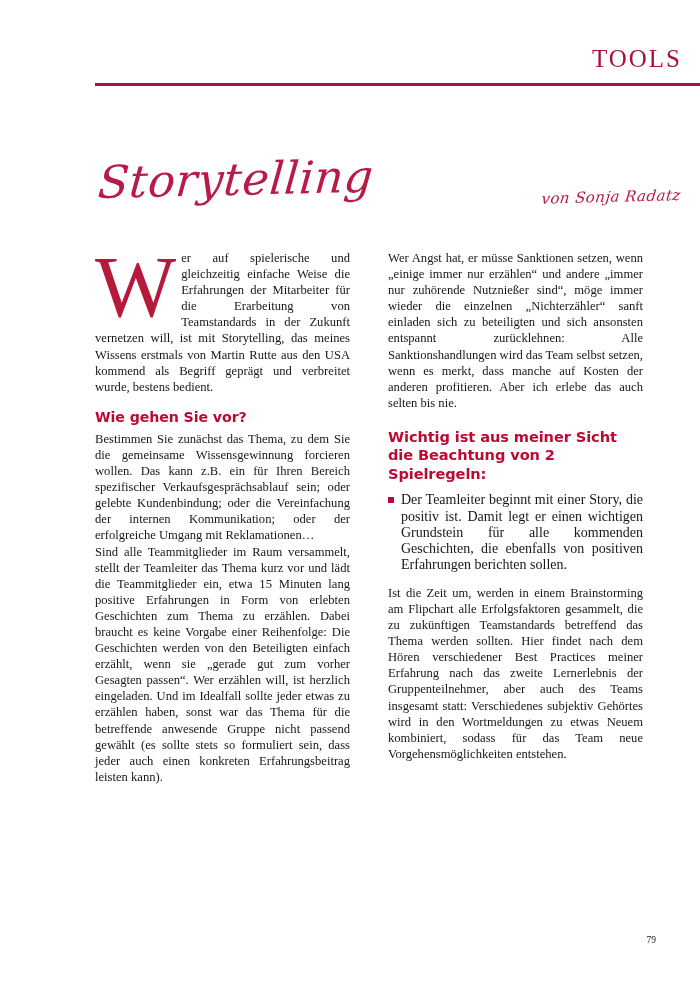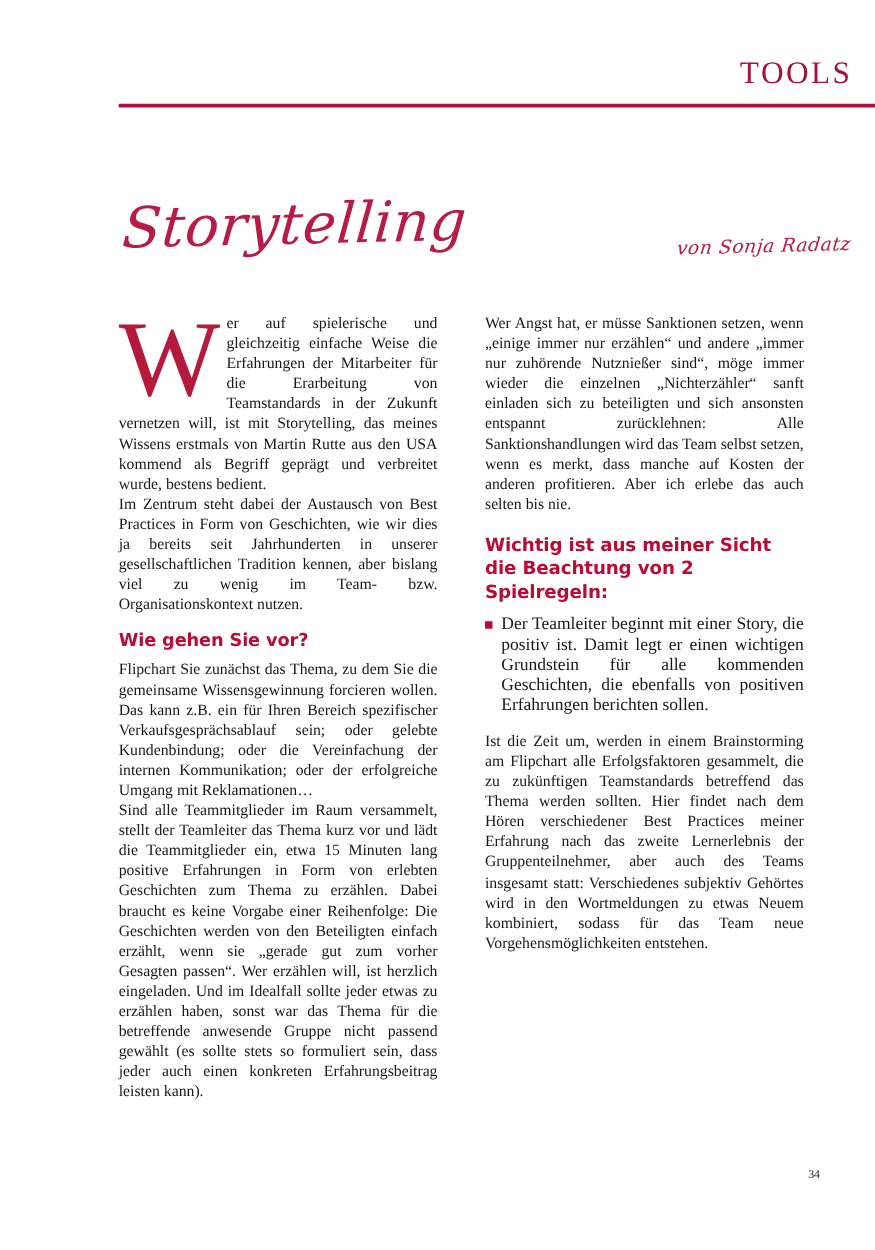--- a/index.html
+++ b/index.html
@@ -192,25 +192,24 @@
   </div>
 
   <div class="columns">
 
     <div class="column col-body">
 
       <p>
         <span class="dropcap">W</span><span>er auf spielerische und gleichzeitig einfache Weise die Erfahrungen der Mitarbeiter für die Erarbeitung von Teamstandards in der Zukunft vernetzen will, ist mit Storytelling, das meines Wissens erstmals von Martin Rutte aus den USA kommend als Begriff geprägt und verbreitet wurde, bestens bedient.</span>
       </p>
 
-      <p>Im Zentrum steht dabei der Austausch von Best Practices in Form von Geschichten, wie wir dies ja bereits seit Jahrhunderten in unserer gesellschaftlichen Tradition kennen, aber bislang viel zu wenig im Team- bzw. Organisationskontext nutzen.</p>
 
       <div class="red-heading">Wie gehen Sie vor?</div>
 
-      <p>Flipchart Sie zunächst das Thema, zu dem Sie die gemeinsame Wissensgewinnung forcieren wollen. Das kann z.B. ein für Ihren Bereich spezifischer Verkaufsgesprächsablauf sein; oder gelebte Kundenbindung; oder die Vereinfachung der internen Kommunikation; oder der erfolgreiche Umgang mit Reklamationen…</p>
+      <p>Bestimmen Sie zunächst das Thema, zu dem Sie die gemeinsame Wissensgewinnung forcieren wollen. Das kann z.B. ein für Ihren Bereich spezifischer Verkaufsgesprächsablauf sein; oder gelebte Kundenbindung; oder die Vereinfachung der internen Kommunikation; oder der erfolgreiche Umgang mit Reklamationen…</p>
 
       <p>Sind alle Teammitglieder im Raum versammelt, stellt der Teamleiter das Thema kurz vor und lädt die Teammitglieder ein, etwa 15 Minuten lang positive Erfahrungen in Form von erlebten Geschichten zum Thema zu erzählen. Dabei braucht es keine Vorgabe einer Reihenfolge: Die Geschichten werden von den Beteiligten einfach erzählt, wenn sie „gerade gut zum vorher Gesagten passen“. Wer erzählen will, ist herzlich eingeladen. Und im Idealfall sollte jeder etwas zu erzählen haben, sonst war das Thema für die betreffende anwesende Gruppe nicht passend gewählt (es sollte stets so formuliert sein, dass jeder auch einen konkreten Erfahrungsbeitrag leisten kann).</p>
     </div>
 
     <div class="column col-body">
 
       <p>Wer Angst hat, er müsse Sanktionen setzen, wenn „einige immer nur erzählen“ und andere „immer nur zuhörende Nutznießer sind“, möge immer wieder die einzelnen „Nichterzähler“ sanft einladen sich zu beteiligten und sich ansonsten entspannt zurücklehnen: Alle Sanktionshandlungen wird das Team selbst setzen, wenn es merkt, dass manche auf Kosten der anderen profitieren. Aber ich erlebe das auch selten bis nie.</p>
 
       <div class="red-heading big">Wichtig ist aus meiner Sicht die Beachtung von 2 Spielregeln:</div>
 
@@ -219,15 +218,15 @@
           <span class="sq"></span>
           <span>Der Teamleiter beginnt mit einer Story, die positiv ist. Damit legt er einen wichtigen Grundstein für alle kommenden Geschichten, die ebenfalls von positiven Erfahrungen berichten sollen.</span>
         </li>
       </ul>
 
       <p class="spaced">Ist die Zeit um, werden in einem Brainstorming am Flipchart alle Erfolgsfaktoren gesammelt, die zu zukünftigen Teamstandards betreffend das Thema werden sollten. Hier findet nach dem Hören verschiedener Best Practices meiner Erfahrung nach das zweite Lernerlebnis der Gruppenteilnehmer, aber auch des Teams insgesamt statt: Verschiedenes subjektiv Gehörtes wird in den Wortmeldungen zu etwas Neuem kombiniert, sodass für das Team neue Vorgehensmöglichkeiten entstehen.</p>
 
     </div>
   </div>
 
-  <div class="page-number">34</div>
+  <div class="page-number">79</div>
 
 </div>
 
 </body></html>

